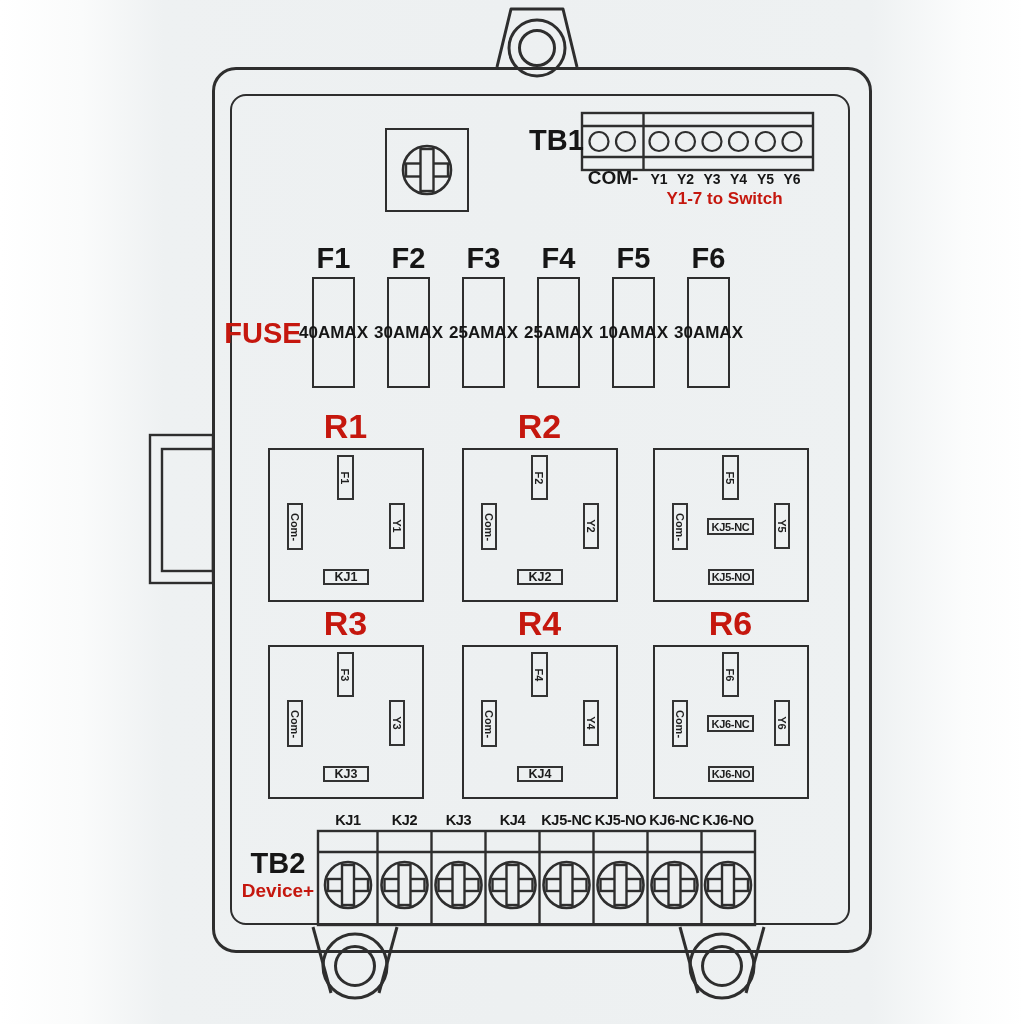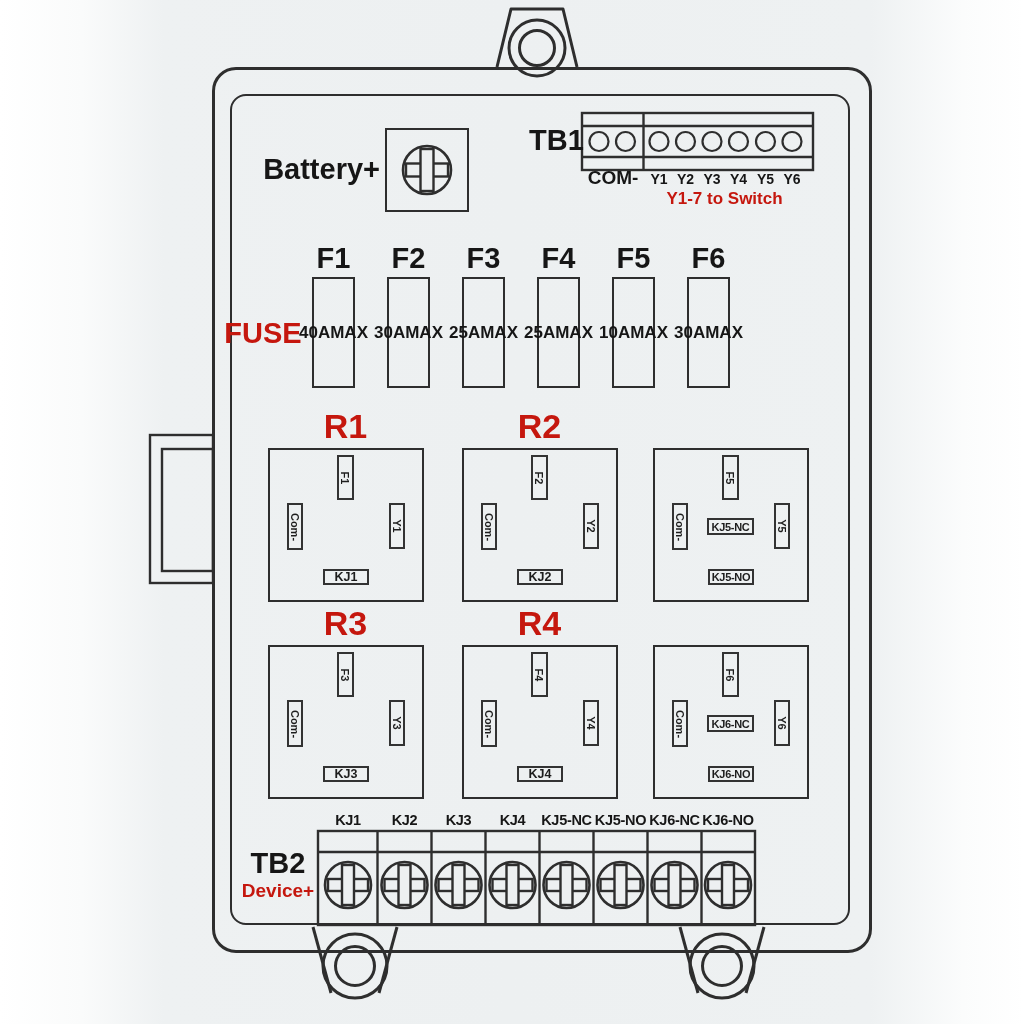--- a/index.html
+++ b/index.html
@@ -143,21 +143,20 @@
           <rect class="sbar" x="-6" y="-20" width="12" height="40"></rect>
         </g>
       <g transform="translate(728,885)">
           <circle class="sline" r="23"></circle>
           <rect class="sbar" x="-20" y="-6" width="40" height="12"></rect>
           <rect class="sbar" x="-6" y="-20" width="12" height="40"></rect>
         </g>
     </g>
   </svg>
 
-  <div class="lbl" style="left:234px;top:153px;width:146px;font-size:29px;text-align:right">Battery+</div>
   <div class="box battery-square"></div>
 
   <div class="lbl" style="left:529px;top:124px;font-size:29px">TB1</div>
   <div class="lbl center" style="left:582px;top:167px;width:62px;font-size:19px">COM-</div>
   <div class="lbl center" style="left:644px;top:172px;width:30px;font-size:14px">Y1</div>
   <div class="lbl center" style="left:670.5px;top:172px;width:30px;font-size:14px">Y2</div>
   <div class="lbl center" style="left:697px;top:172px;width:30px;font-size:14px">Y3</div>
   <div class="lbl center" style="left:723.5px;top:172px;width:30px;font-size:14px">Y4</div>
   <div class="lbl center" style="left:750.5px;top:172px;width:30px;font-size:14px">Y5</div>
   <div class="lbl center" style="left:777px;top:172px;width:30px;font-size:14px">Y6</div>
@@ -257,20 +256,21 @@
       </div>
     <div class="pin pin-left">
         <span class="rot">Com-</span>
       </div>
     <div class="pin pin-right">
         <span class="rot">Y4</span>
       </div>
     <div class="pin pin-bottom">KJ4</div>
   </div>
   <div class="relay" style="left:653px;top:645px">
+    <div class="rlabel">R6</div>
     <div class="pin pin-top">
         <span class="rot">F6</span>
       </div>
     <div class="pin pin-left">
         <span class="rot">Com-</span>
       </div>
     <div class="pin pin-right">
         <span class="rot">Y6</span>
       </div>
     <div class="pin pin-mid">KJ6-NC</div>

